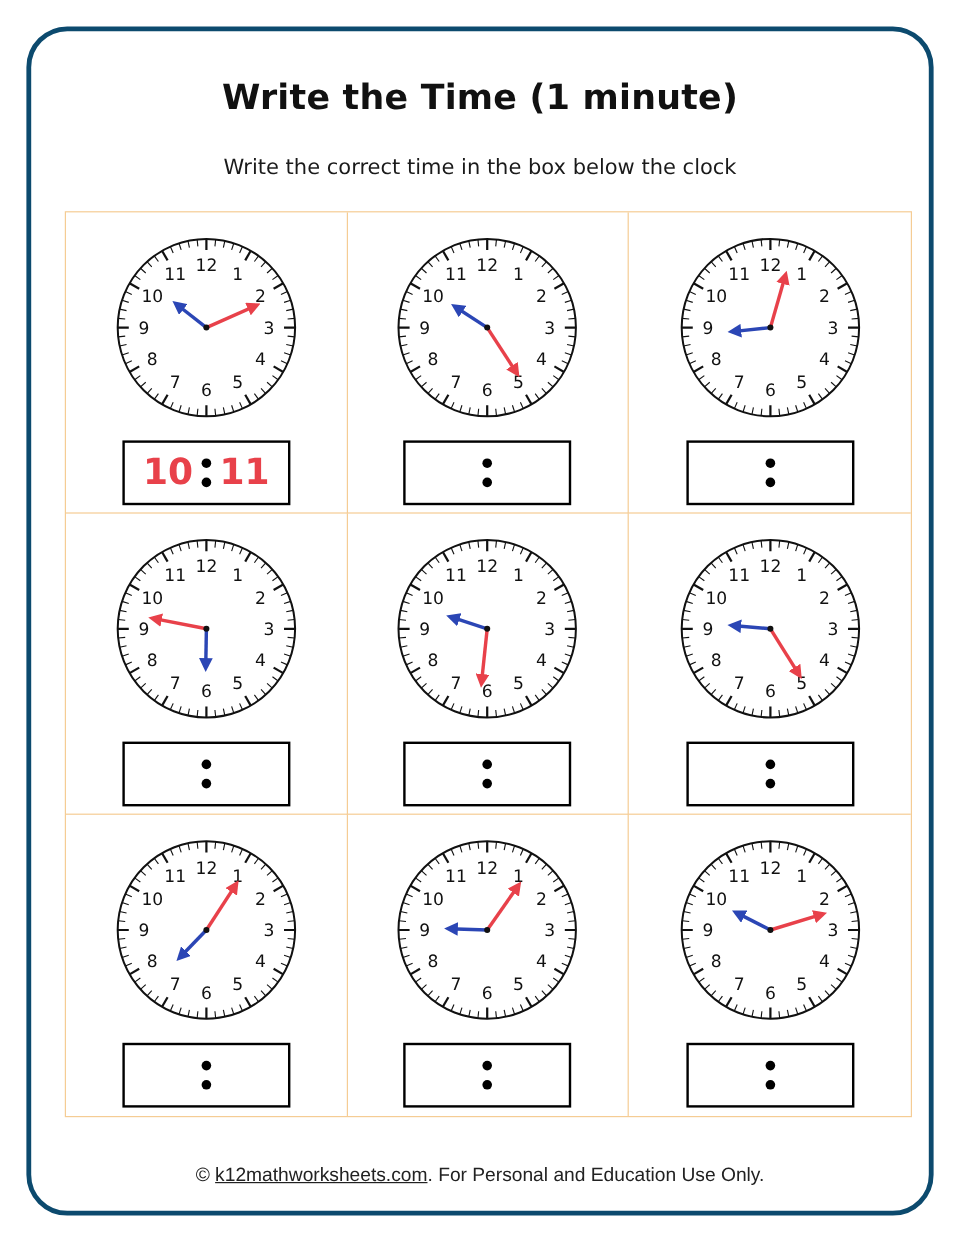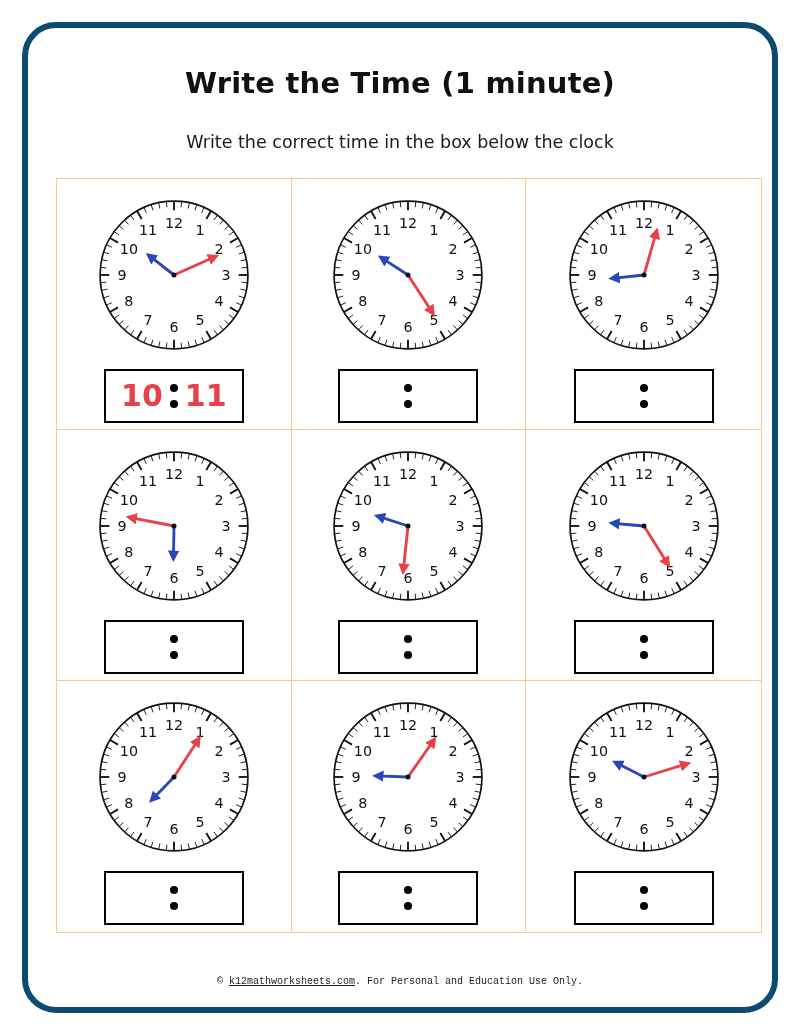--- a/index.html
+++ b/index.html
@@ -18,21 +18,21 @@
     width: 800px;
     height: 1035px;
     box-sizing: border-box;
     padding: 22px;
   }
   .sheet {
     position: relative;
     width: 100%;
     height: 100%;
     box-sizing: border-box;
-    border: 6px solid #0c4a6e;
+    border: 4px solid #0c4a6e;
     border-radius: 34px;
     background: #ffffff;
     padding: 26px 28px 12px 28px;
     display: flex;
     flex-direction: column;
   }
   .title {
     text-align: center;
     font-size: 29px;
     font-weight: bold;
@@ -110,24 +110,24 @@
   .colon i {
     display: block;
     width: 8px;
     height: 8px;
     border-radius: 50%;
     background: #000000;
   }
   .footer {
     margin-top: auto;
     text-align: center;
-    font-size: 10px;
+    font-size: 16px;
     color: #222222;
     padding: 10px 0 8px 0;
-    font-family: Liberation Mono, monospace;
+    font-family: Liberation Sans, sans-serif;
   }
   .footer a {
     color: #222222;
     text-decoration: underline;
   }
 </style>
 </head>
 <body>
 
 <div class="page">

